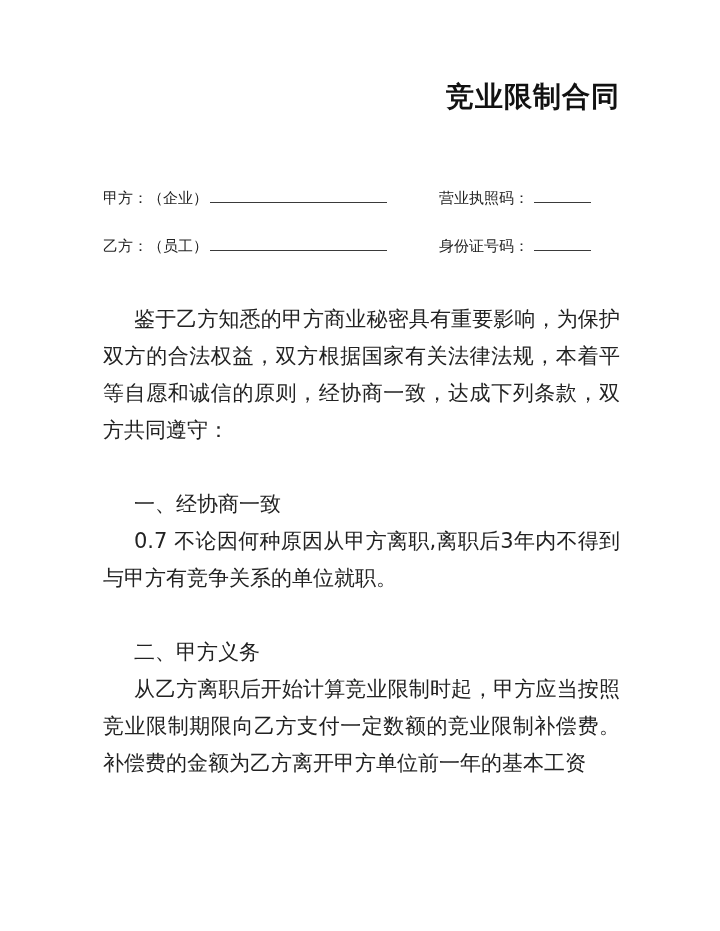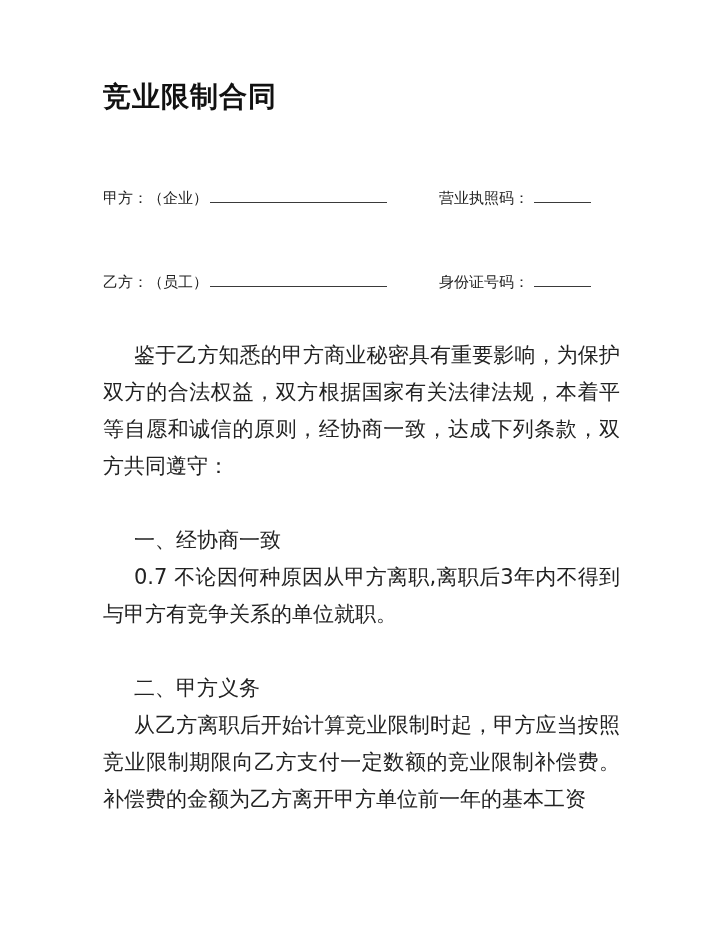--- a/index.html
+++ b/index.html
@@ -19,31 +19,31 @@
     padding: 0 100px 0 103px;
     box-sizing: content-box;
   }
   .doc-title {
     margin: 0;
     padding-top: 80px;
     font-size: 28px;
     line-height: 34px;
     font-weight: 700;
     letter-spacing: 1px;
-    text-align: left;
+    text-align: right;
     color: #111111;
   }
   .party-row {
     font-size: 15px;
     line-height: 21px;
     white-space: nowrap;
     color: #222222;
   }
   .party-row-a { margin-top: 74px; }
-  .party-row-b { margin-top: 63px; }
+  .party-row-b { margin-top: 27px; }
   .blank {
     display: inline-block;
     height: 14px;
     border-bottom: 1px solid #3a3a3a;
     vertical-align: baseline;
   }
   .blank-long  { width: 177px; margin-left: 2px; }
   .blank-short { width: 57px;  margin-left: 5px; }
   .id-label { margin-left: 52px; }
   .para, .heading {

